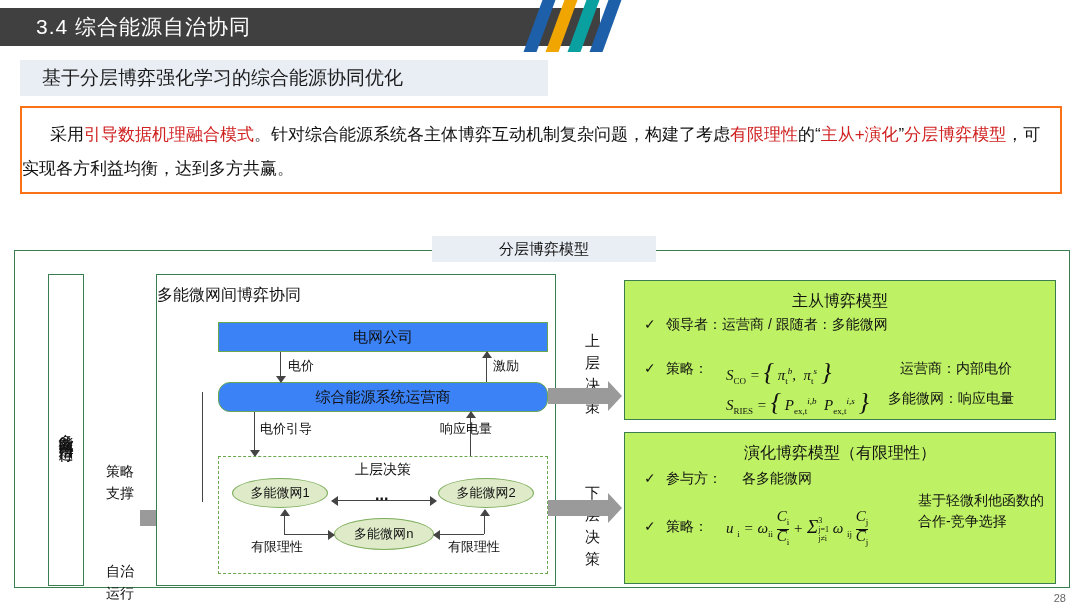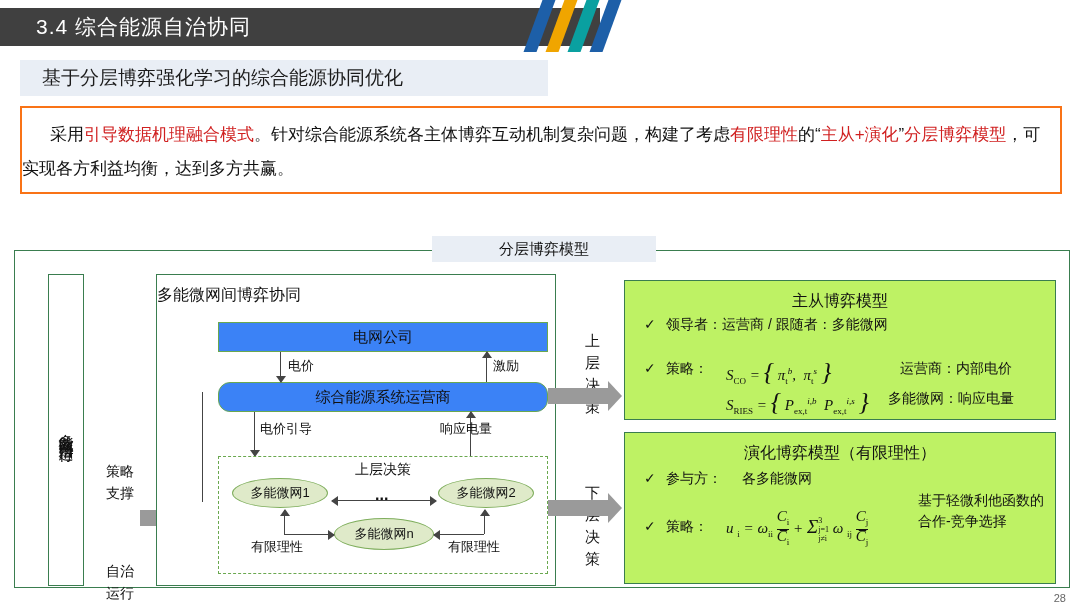--- a/index.html
+++ b/index.html
@@ -257,21 +257,21 @@
 <div class="dash-box">
   <div class="evo-title">上层决策</div>
 </div>
 
 <div class="ellipse" style="left:232px; top:478px; width:96px; height:30px;">
   <span>多能微网1</span>
 </div>
 <div class="ellipse" style="left:438px; top:478px; width:96px; height:30px;">
   <span>多能微网2</span>
 </div>
-<div class="ellipse" style="left:334px; top:518px; width:100px; height:32px;">
+<div class="ellipse" style="left:334px; top:518px; width:100px; height:32px;font-family:Liberation Mono, monospace;">
   <span>多能微网n</span>
 </div>
 
 <div class="small-lbl" style="left:375px; top:486px; font-size:16px; font-weight:bold;">...</div>
 
 <div class="ln arrow-right" style="left:332px; top:500px; width:104px; height:1px;"></div>
 <div class="ln arrow-left" style="left:332px; top:500px; width:104px; height:1px;"></div>
 
 <div class="ln arrow-up" style="left:284px; top:510px; width:1px; height:24px;"></div>
 <div class="ln arrow-up" style="left:484px; top:510px; width:1px; height:24px;"></div>

